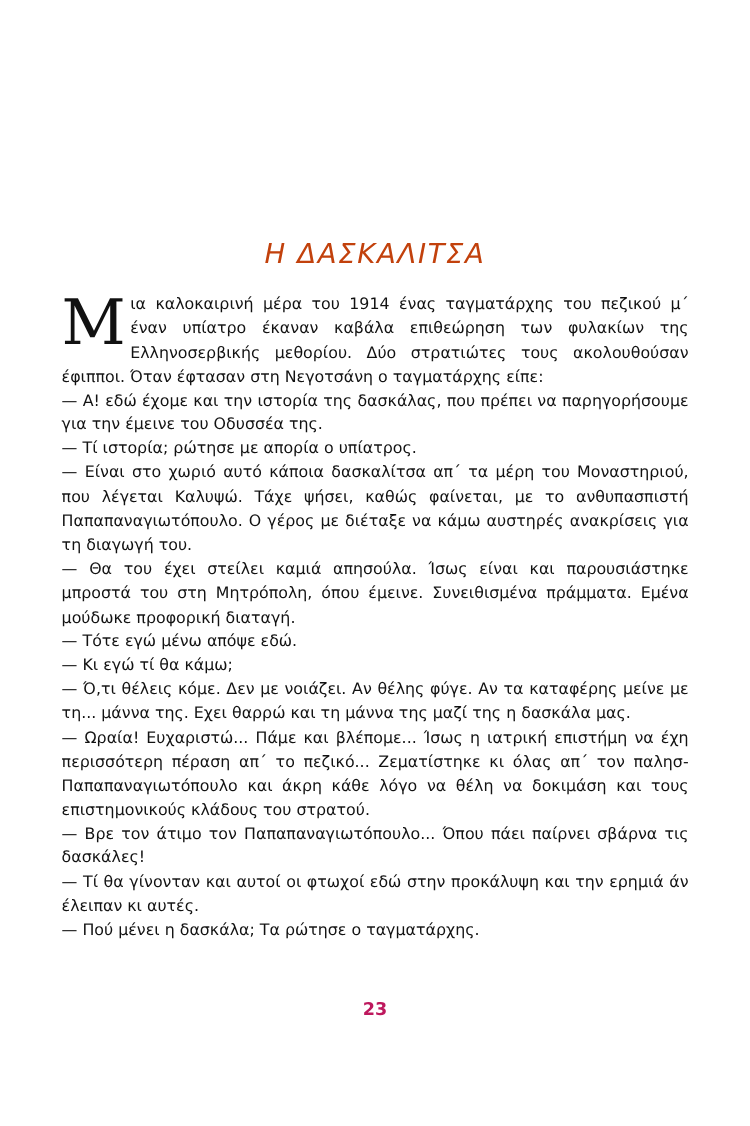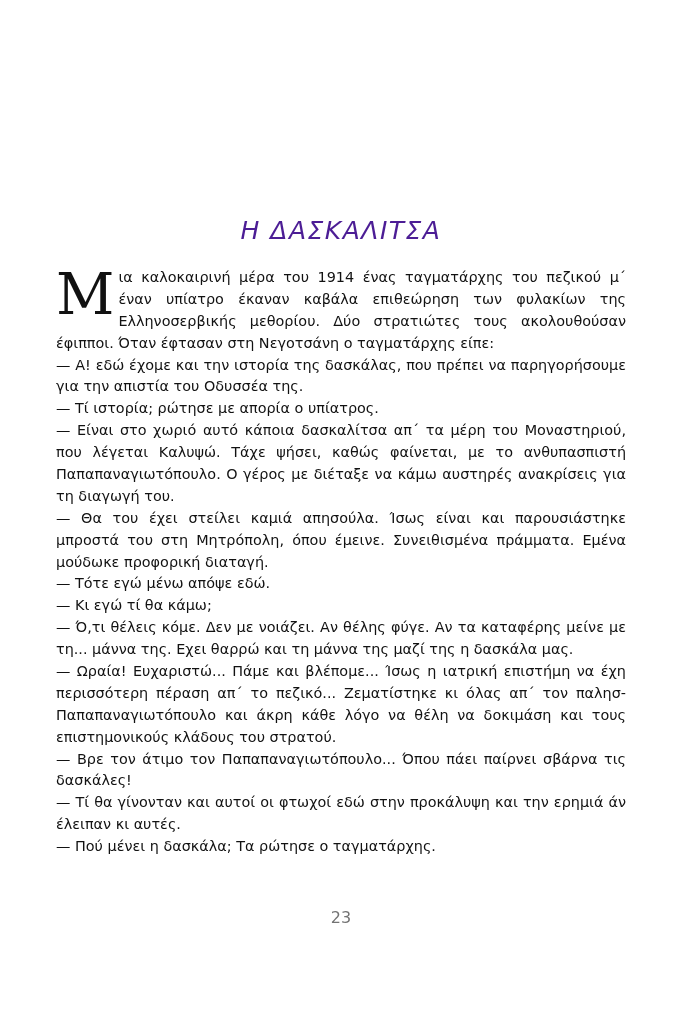--- a/index.html
+++ b/index.html
@@ -23,21 +23,21 @@
   }
   .title {
     text-align: center;
     font-family: "DejaVu Sans", sans-serif;
     font-style: italic;
     font-weight: 400;
     font-size: 25px;
     letter-spacing: 1.5px;
     margin: 0;
     padding-top: 216px;
-    color: #4c1d95;
+    color: #c2410c;
   }
   .body-text {
     margin-top: 22px;
     font-size: 14.4px;
     line-height: 1.52;
     text-align: justify;
     color: #121212;
   }
   .body-text p {
     margin: 0;
@@ -57,35 +57,35 @@
     font-weight: 400;
     color: #111111;
   }
   .page-number {
     position: absolute;
     left: 0;
     right: 0;
     top: 908px;
     text-align: center;
     font-family: "DejaVu Sans", sans-serif;
-    font-weight: normal;
+    font-weight: bold;
     font-size: 16px;
-    color: #737373;
+    color: #be185d;
   }
 </style>
 </head>
 <body>
 
 <div class="page">
 
   <h1 class="title">Η ΔΑΣΚΑΛΙΤΣΑ</h1>
 
   <div class="body-text">
     <p class="dropcap-para"><span class="dropcap">Μ</span><span>ια καλοκαιρινή μέρα του 1914 ένας ταγματάρχης του πεζικού μ΄ έναν υπίατρο έκαναν καβάλα επιθεώρηση των φυλακίων της Ελληνοσερβικής μεθορίου. Δύο στρατιώτες τους ακολουθούσαν έφιπποι. Όταν έφτασαν στη Νεγοτσάνη ο ταγματάρχης είπε:</span></p>
-    <p>— Α! εδώ έχομε και την ιστορία της δασκάλας, που πρέπει να παρηγορήσουμε για την απιστία του Οδυσσέα της.</p>
+    <p>— Α! εδώ έχομε και την ιστορία της δασκάλας, που πρέπει να παρηγορήσουμε για την έμεινε του Οδυσσέα της.</p>
     <p>— Τί ιστορία; ρώτησε με απορία ο υπίατρος.</p>
     <p>— Είναι στο χωριό αυτό κάποια δασκαλίτσα απ΄ τα μέρη του Μοναστηριού, που λέγεται Καλυψώ. Τάχε ψήσει, καθώς φαίνεται, με το ανθυπασπιστή Παπαπαναγιωτόπουλο. Ο γέρος με διέταξε να κάμω αυστηρές ανακρίσεις για τη διαγωγή του.</p>
     <p>— Θα του έχει στείλει καμιά απησούλα. Ίσως είναι και παρουσιάστηκε μπροστά του στη Μητρόπολη, όπου έμεινε. Συνειθισμένα πράμματα. Εμένα μούδωκε προφορική διαταγή.</p>
     <p>— Τότε εγώ μένω απόψε εδώ.</p>
     <p>— Κι εγώ τί θα κάμω;</p>
     <p>— Ό,τι θέλεις κόμε. Δεν με νοιάζει. Αν θέλης φύγε. Αν τα καταφέρης μείνε με τη... μάννα της. Εχει θαρρώ και τη μάννα της μαζί της η δασκάλα μας.</p>
     <p>— Ωραία! Ευχαριστώ... Πάμε και βλέπομε... Ίσως η ιατρική επιστήμη να έχη περισσότερη πέραση απ΄ το πεζικό... Ζεματίστηκε κι όλας απ΄ τον παλησ-Παπαπαναγιωτόπουλο και άκρη κάθε λόγο να θέλη να δοκιμάση και τους επιστημονικούς κλάδους του στρατού.</p>
     <p>— Βρε τον άτιμο τον Παπαπαναγιωτόπουλο... Όπου πάει παίρνει σβάρνα τις δασκάλες!</p>
     <p>— Τί θα γίνονταν και αυτοί οι φτωχοί εδώ στην προκάλυψη και την ερημιά άν έλειπαν κι αυτές.</p>
     <p>— Πού μένει η δασκάλα; Τα ρώτησε ο ταγματάρχης.</p>

